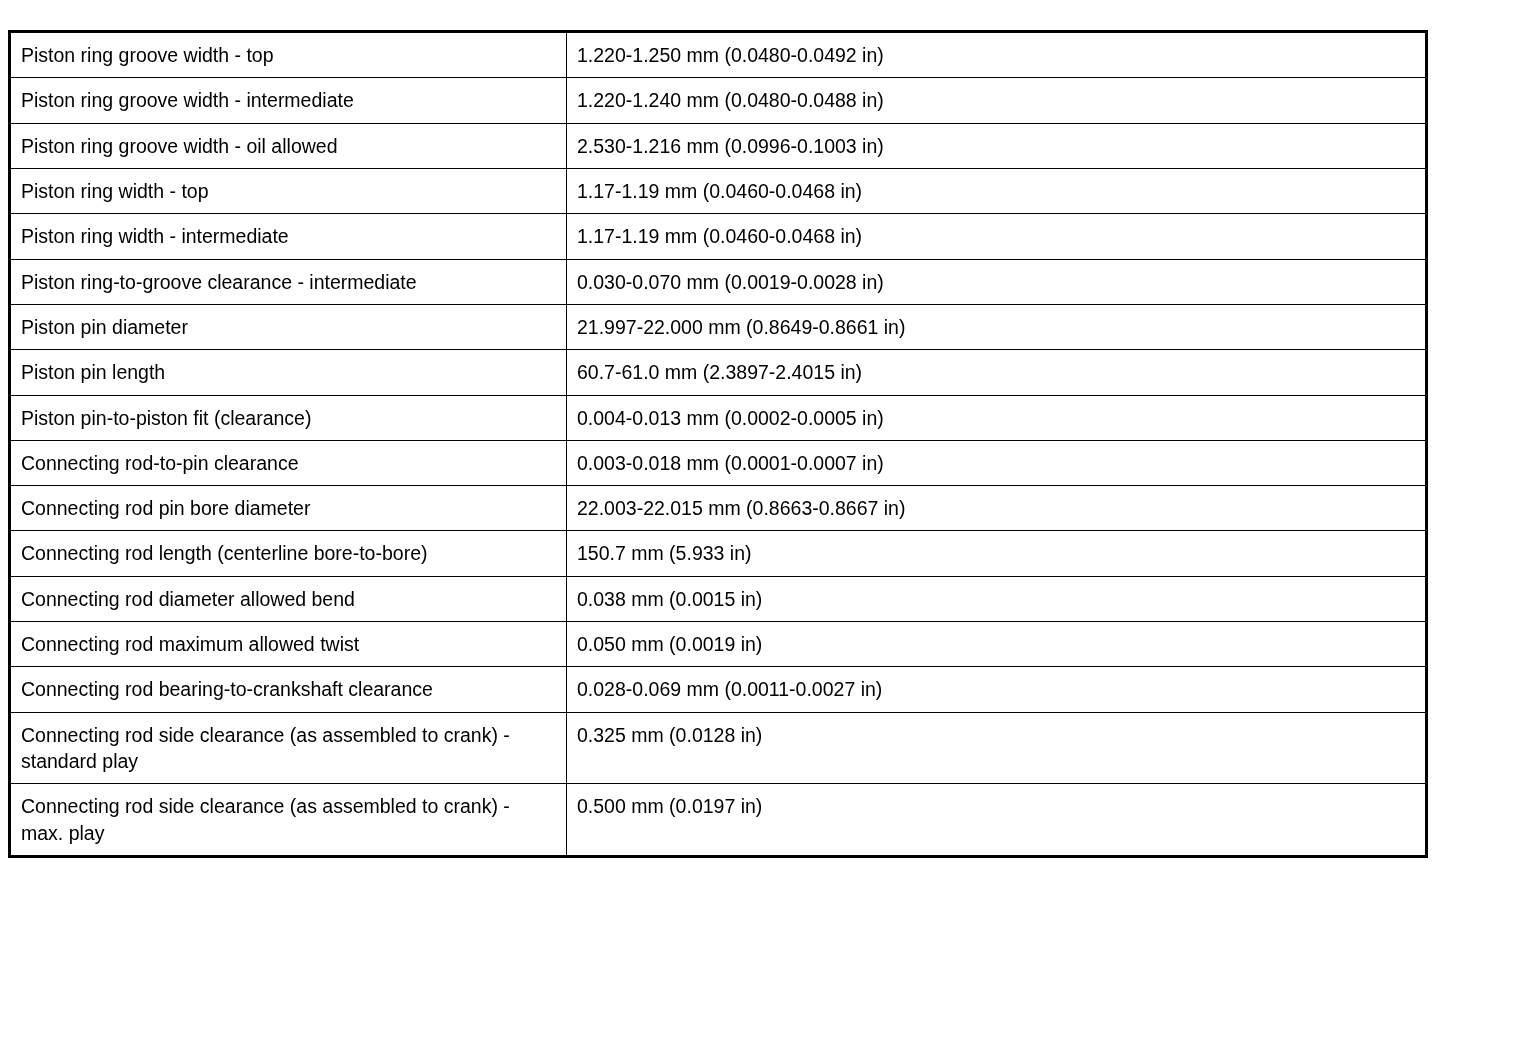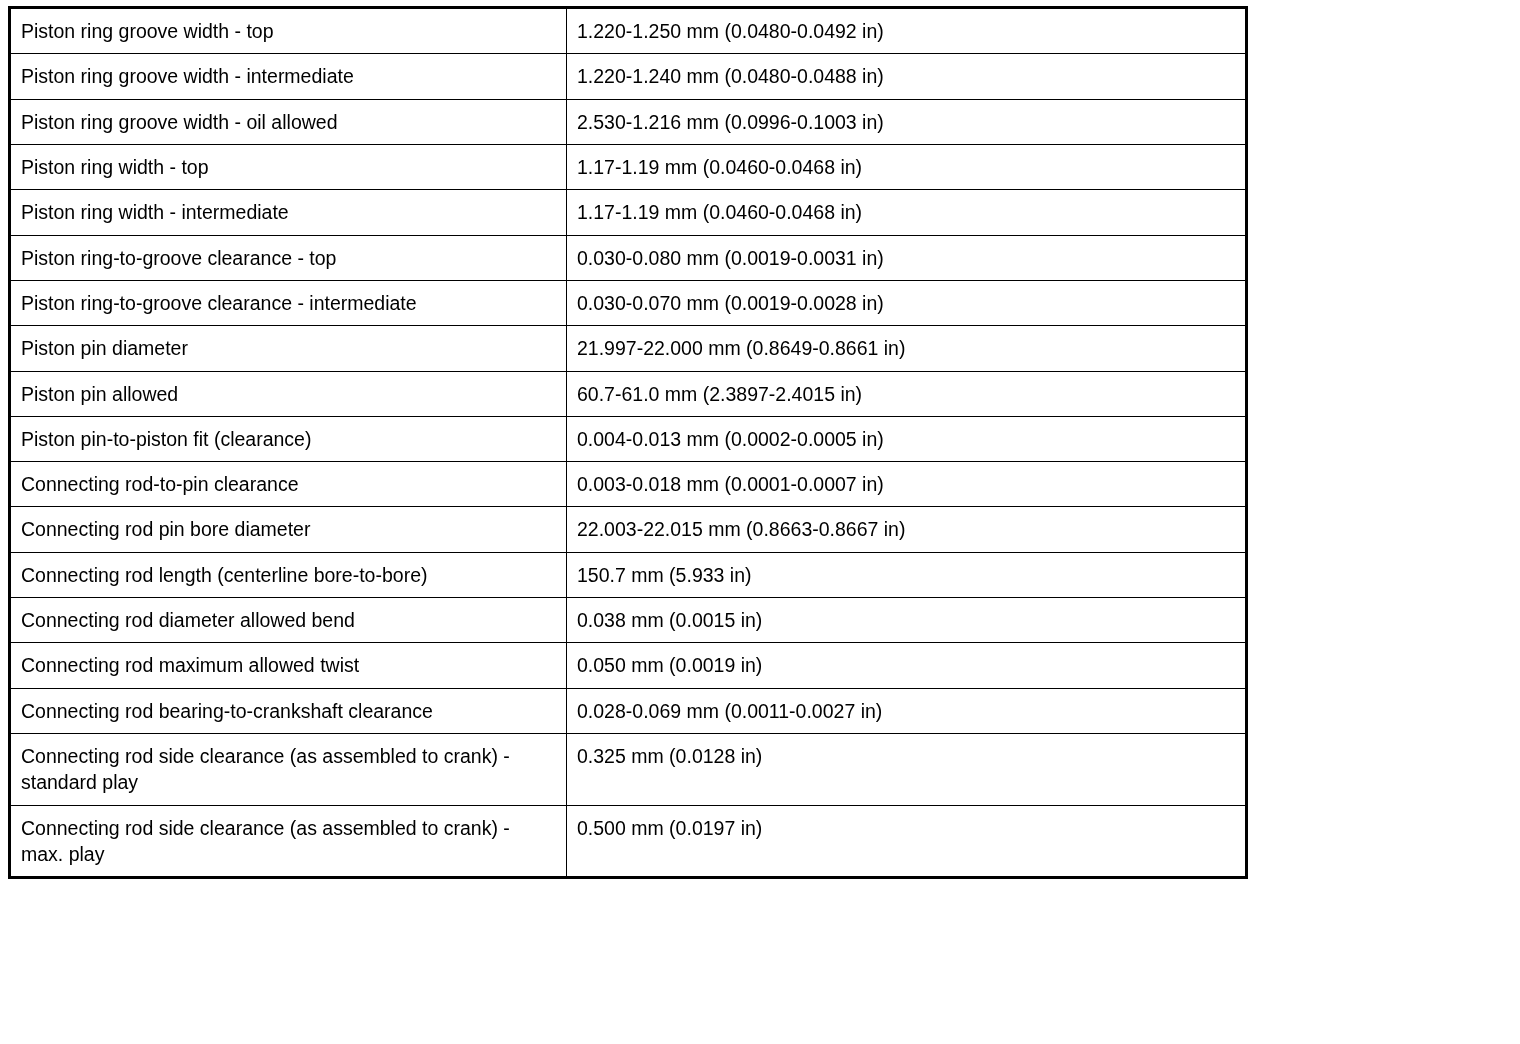--- a/index.html
+++ b/index.html
@@ -14,23 +14,24 @@
     color: #000000;
   }
   .page {
     box-sizing: border-box;
     width: 1520px;
     height: 1044px;
     padding: 6px 8px 6px 8px;
   }
   table.spec-table {
     border-collapse: collapse;
-    width: 1240px;
+    width: 1420px;
     table-layout: fixed;
     border: 3px solid #000000;
+    margin-top: 24px;
   }
   table.spec-table td {
     border: 1px solid #000000;
     vertical-align: top;
     padding: 9px 10px 9px 10px;
     font-size: 19.5px;
     line-height: 1.35;
   }
   table.spec-table td.label {
     width: 535px;
@@ -59,33 +60,29 @@
       </tr>
       <tr>
         <td class="label">Piston ring width - top</td>
         <td class="value">1.17-1.19 mm (0.0460-0.0468 in)</td>
       </tr>
       <tr>
         <td class="label">Piston ring width - intermediate</td>
         <td class="value">1.17-1.19 mm (0.0460-0.0468 in)</td>
       </tr>
       <tr>
-        <td class="label">Piston ring-to-groove clearance - top</td>
-        <td class="value">0.030-0.080 mm (0.0019-0.0031 in)</td>
-      </tr>
-      <tr>
         <td class="label">Piston ring-to-groove clearance - intermediate</td>
         <td class="value">0.030-0.070 mm (0.0019-0.0028 in)</td>
       </tr>
       <tr>
         <td class="label">Piston pin diameter</td>
         <td class="value">21.997-22.000 mm (0.8649-0.8661 in)</td>
       </tr>
       <tr>
-        <td class="label">Piston pin allowed</td>
+        <td class="label">Piston pin length</td>
         <td class="value">60.7-61.0 mm (2.3897-2.4015 in)</td>
       </tr>
       <tr>
         <td class="label">Piston pin-to-piston fit (clearance)</td>
         <td class="value">0.004-0.013 mm (0.0002-0.0005 in)</td>
       </tr>
       <tr>
         <td class="label">Connecting rod-to-pin clearance</td>
         <td class="value">0.003-0.018 mm (0.0001-0.0007 in)</td>
       </tr>

